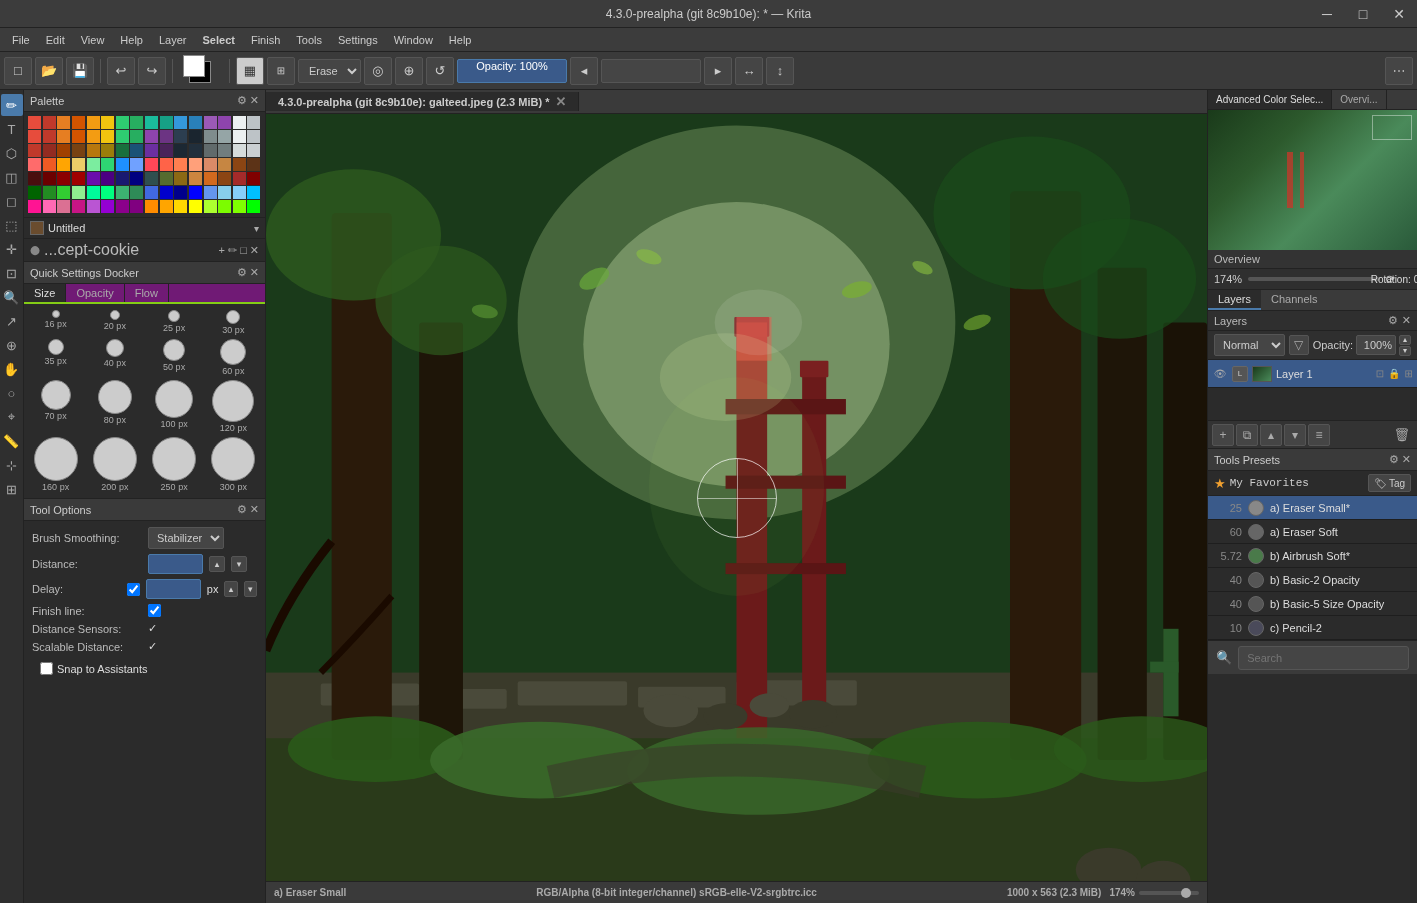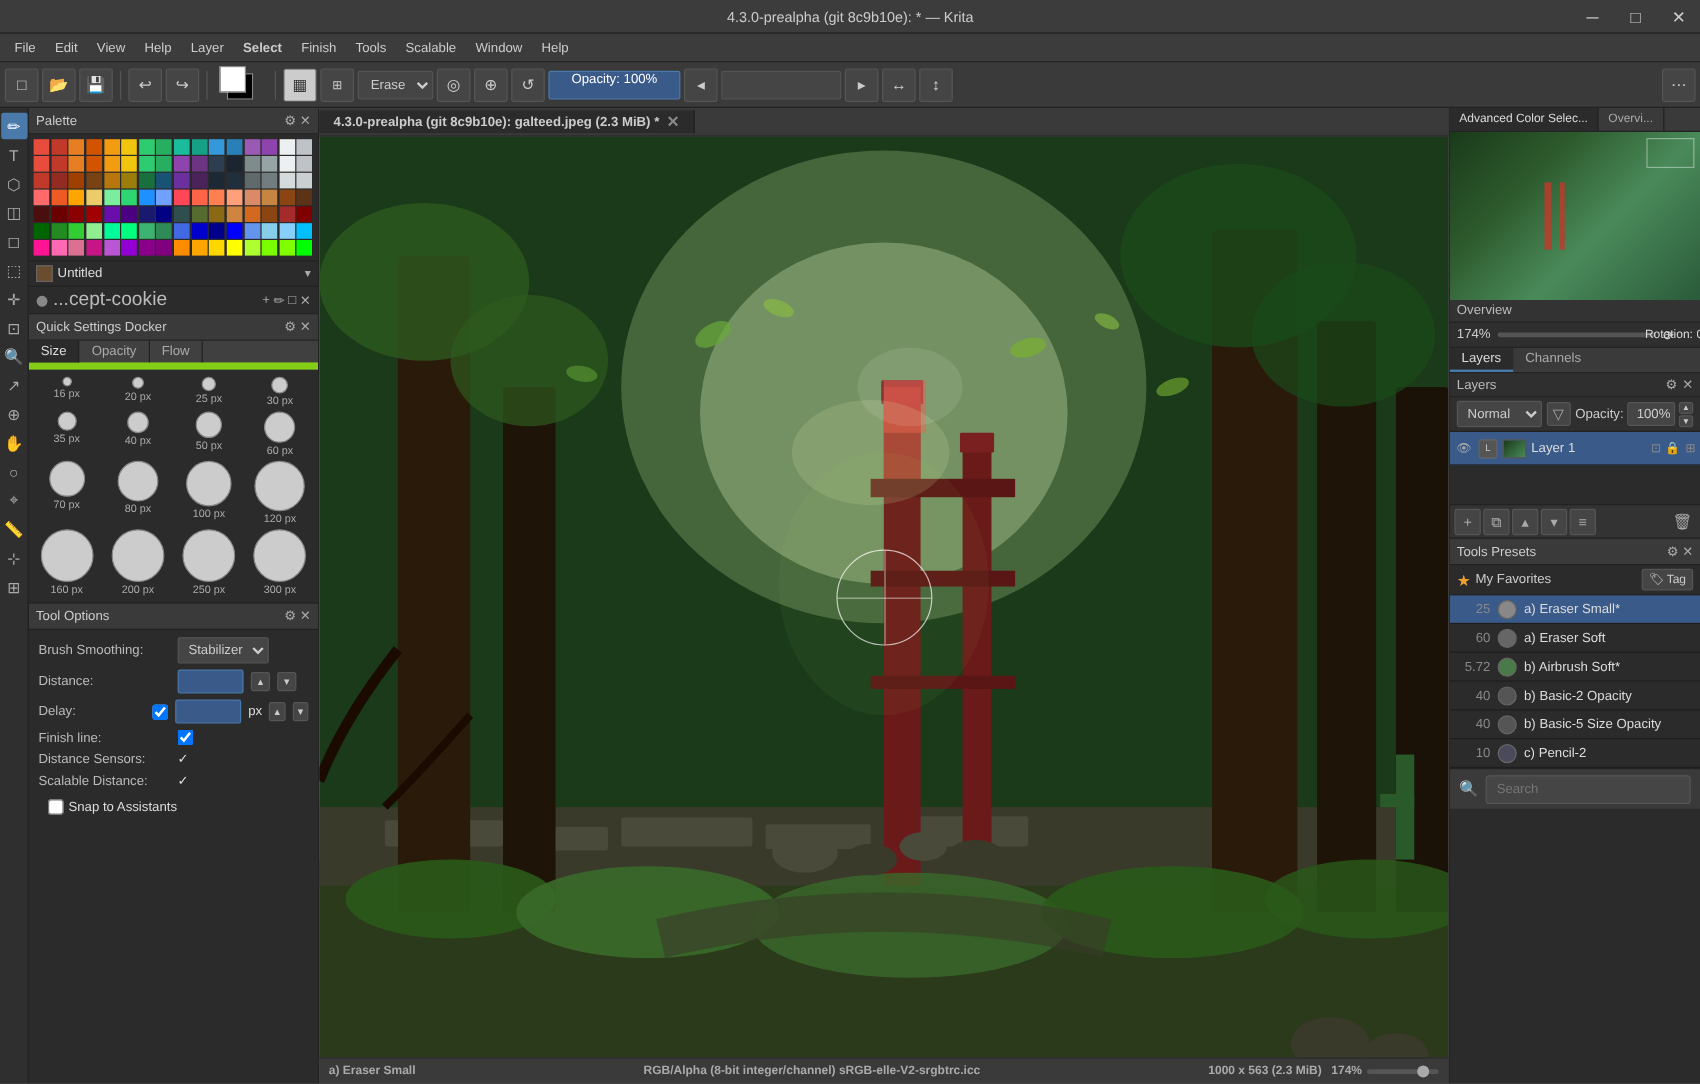--- a/index.html
+++ b/index.html
@@ -222,22 +222,22 @@
     .brush-name { font-size: 16px; color: #bbb; flex: 1; }
     .brush-icons { display: flex; gap: 3px; }
 
     
     #quick-settings {
       background: #2b2b2b;
       border-bottom: 1px solid #222;
     }
     .qs-tabs {
       display: flex;
-      border-bottom: 6px solid #84cc16;
-      background: #404040;
+      border-bottom: 2px solid #84cc16;
+      background: #701a75;
     }
     .qs-tab {
       padding: 3px 10px;
       font-size: 11px;
       cursor: pointer;
       color: #aaa;
       border-right: 1px solid #222;
     }
     .qs-tab.active { background: #2b2b2b; color: #ddd; }
     .brush-sizes {
@@ -543,21 +543,21 @@
       border-bottom: 1px solid #222;
     }
     .bp-filter-row {
       display: flex;
       align-items: center;
       padding: 3px 6px;
       gap: 4px;
       border-bottom: 1px solid #222;
     }
     .bp-star { color: #f0a030; font-size: 13px; cursor: pointer; }
-    .bp-fav-label { font-size: 11px; color: #ccc; flex: 1; }
+    .bp-fav-label { font-size: 11px; color: #ccc; flex: 1; font-family: Liberation Mono, monospace; }
     .bp-tag-btn {
       background: #454545;
       border: 1px solid #555;
       color: #ccc;
       font-size: 10px;
       height: 18px;
       padding: 0 5px;
       border-radius: 2px;
       cursor: pointer;
       display: flex; align-items: center; gap: 2px;
@@ -641,21 +641,21 @@
 
 <div id="menubar">
   <div class="menu-item">File</div>
   <div class="menu-item">Edit</div>
   <div class="menu-item">View</div>
   <div class="menu-item">Help</div>
   <div class="menu-item">Layer</div>
   <div class="menu-item" style="font-weight:bold">Select</div>
   <div class="menu-item">Finish</div>
   <div class="menu-item">Tools</div>
-  <div class="menu-item">Scalable</div>
+  <div class="menu-item">Settings</div>
   <div class="menu-item">Window</div>
   <div class="menu-item">Help</div>
 </div>
 
 <div id="toolbar">
   <div class="tb-btn" title="New">□</div>
   <div class="tb-btn" title="Open">📂</div>
   <div class="tb-btn" title="Save">💾</div>
   <div class="tb-sep"></div>
   <div class="tb-btn" title="Undo">↩</div>

